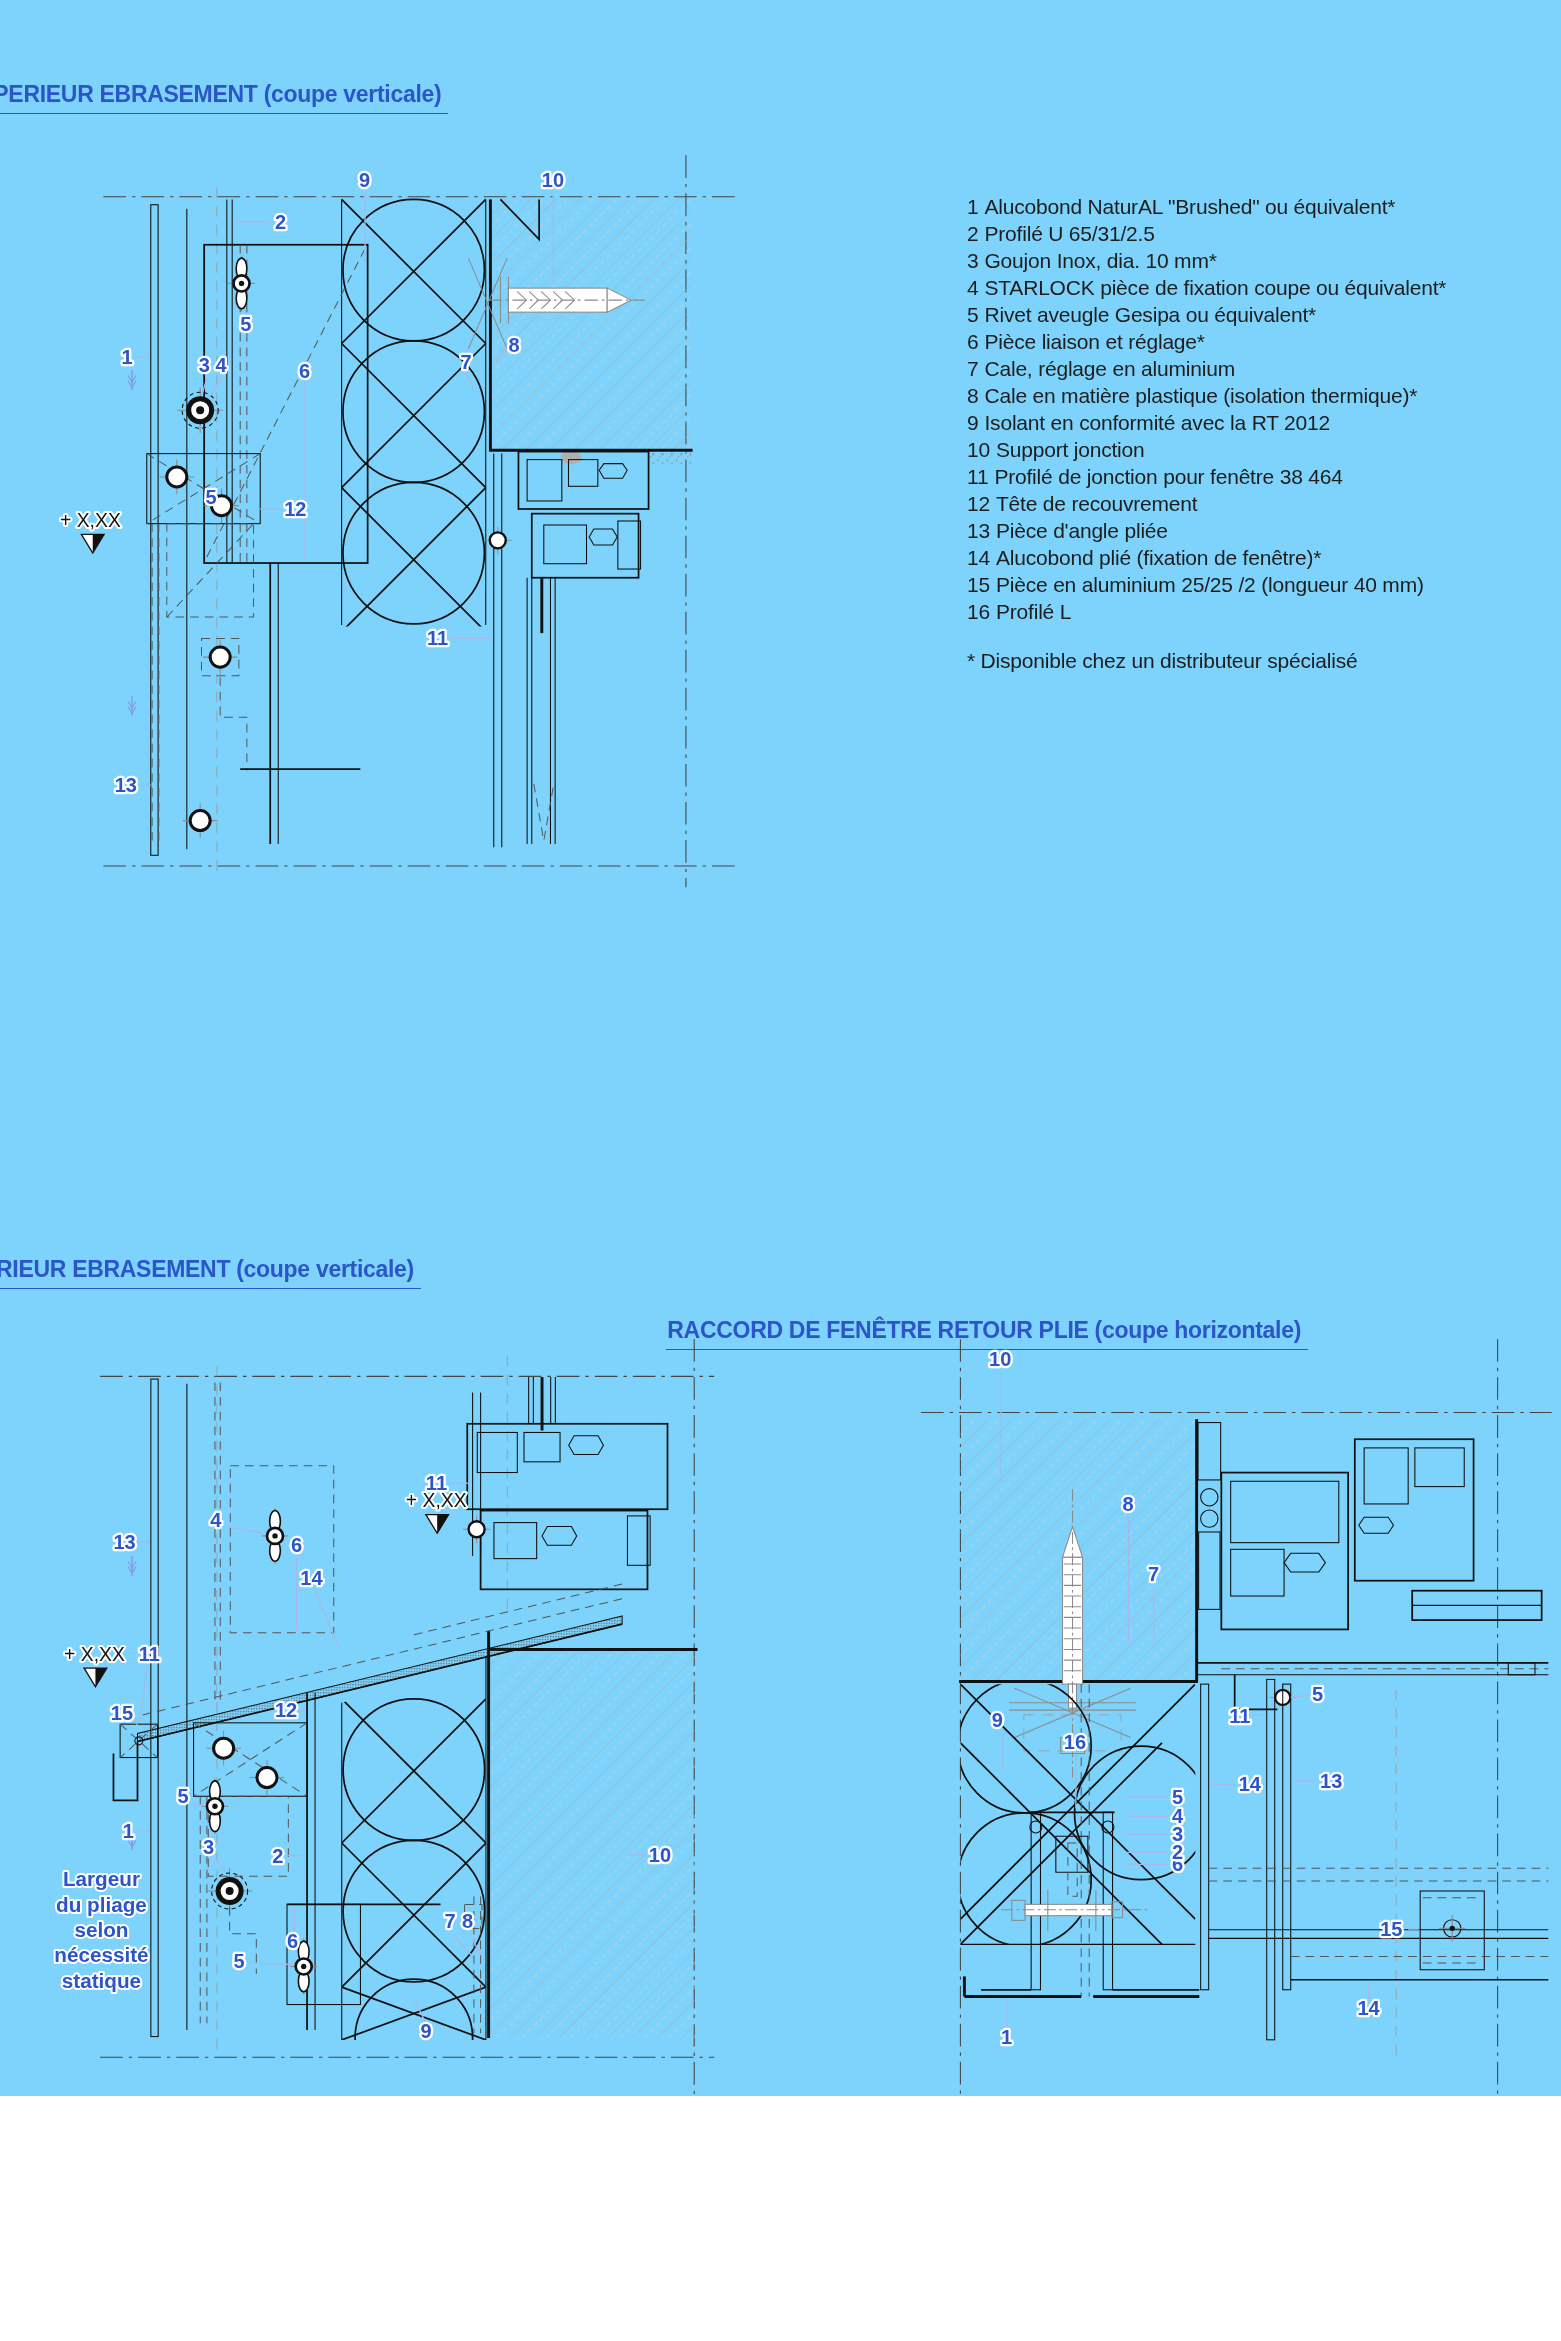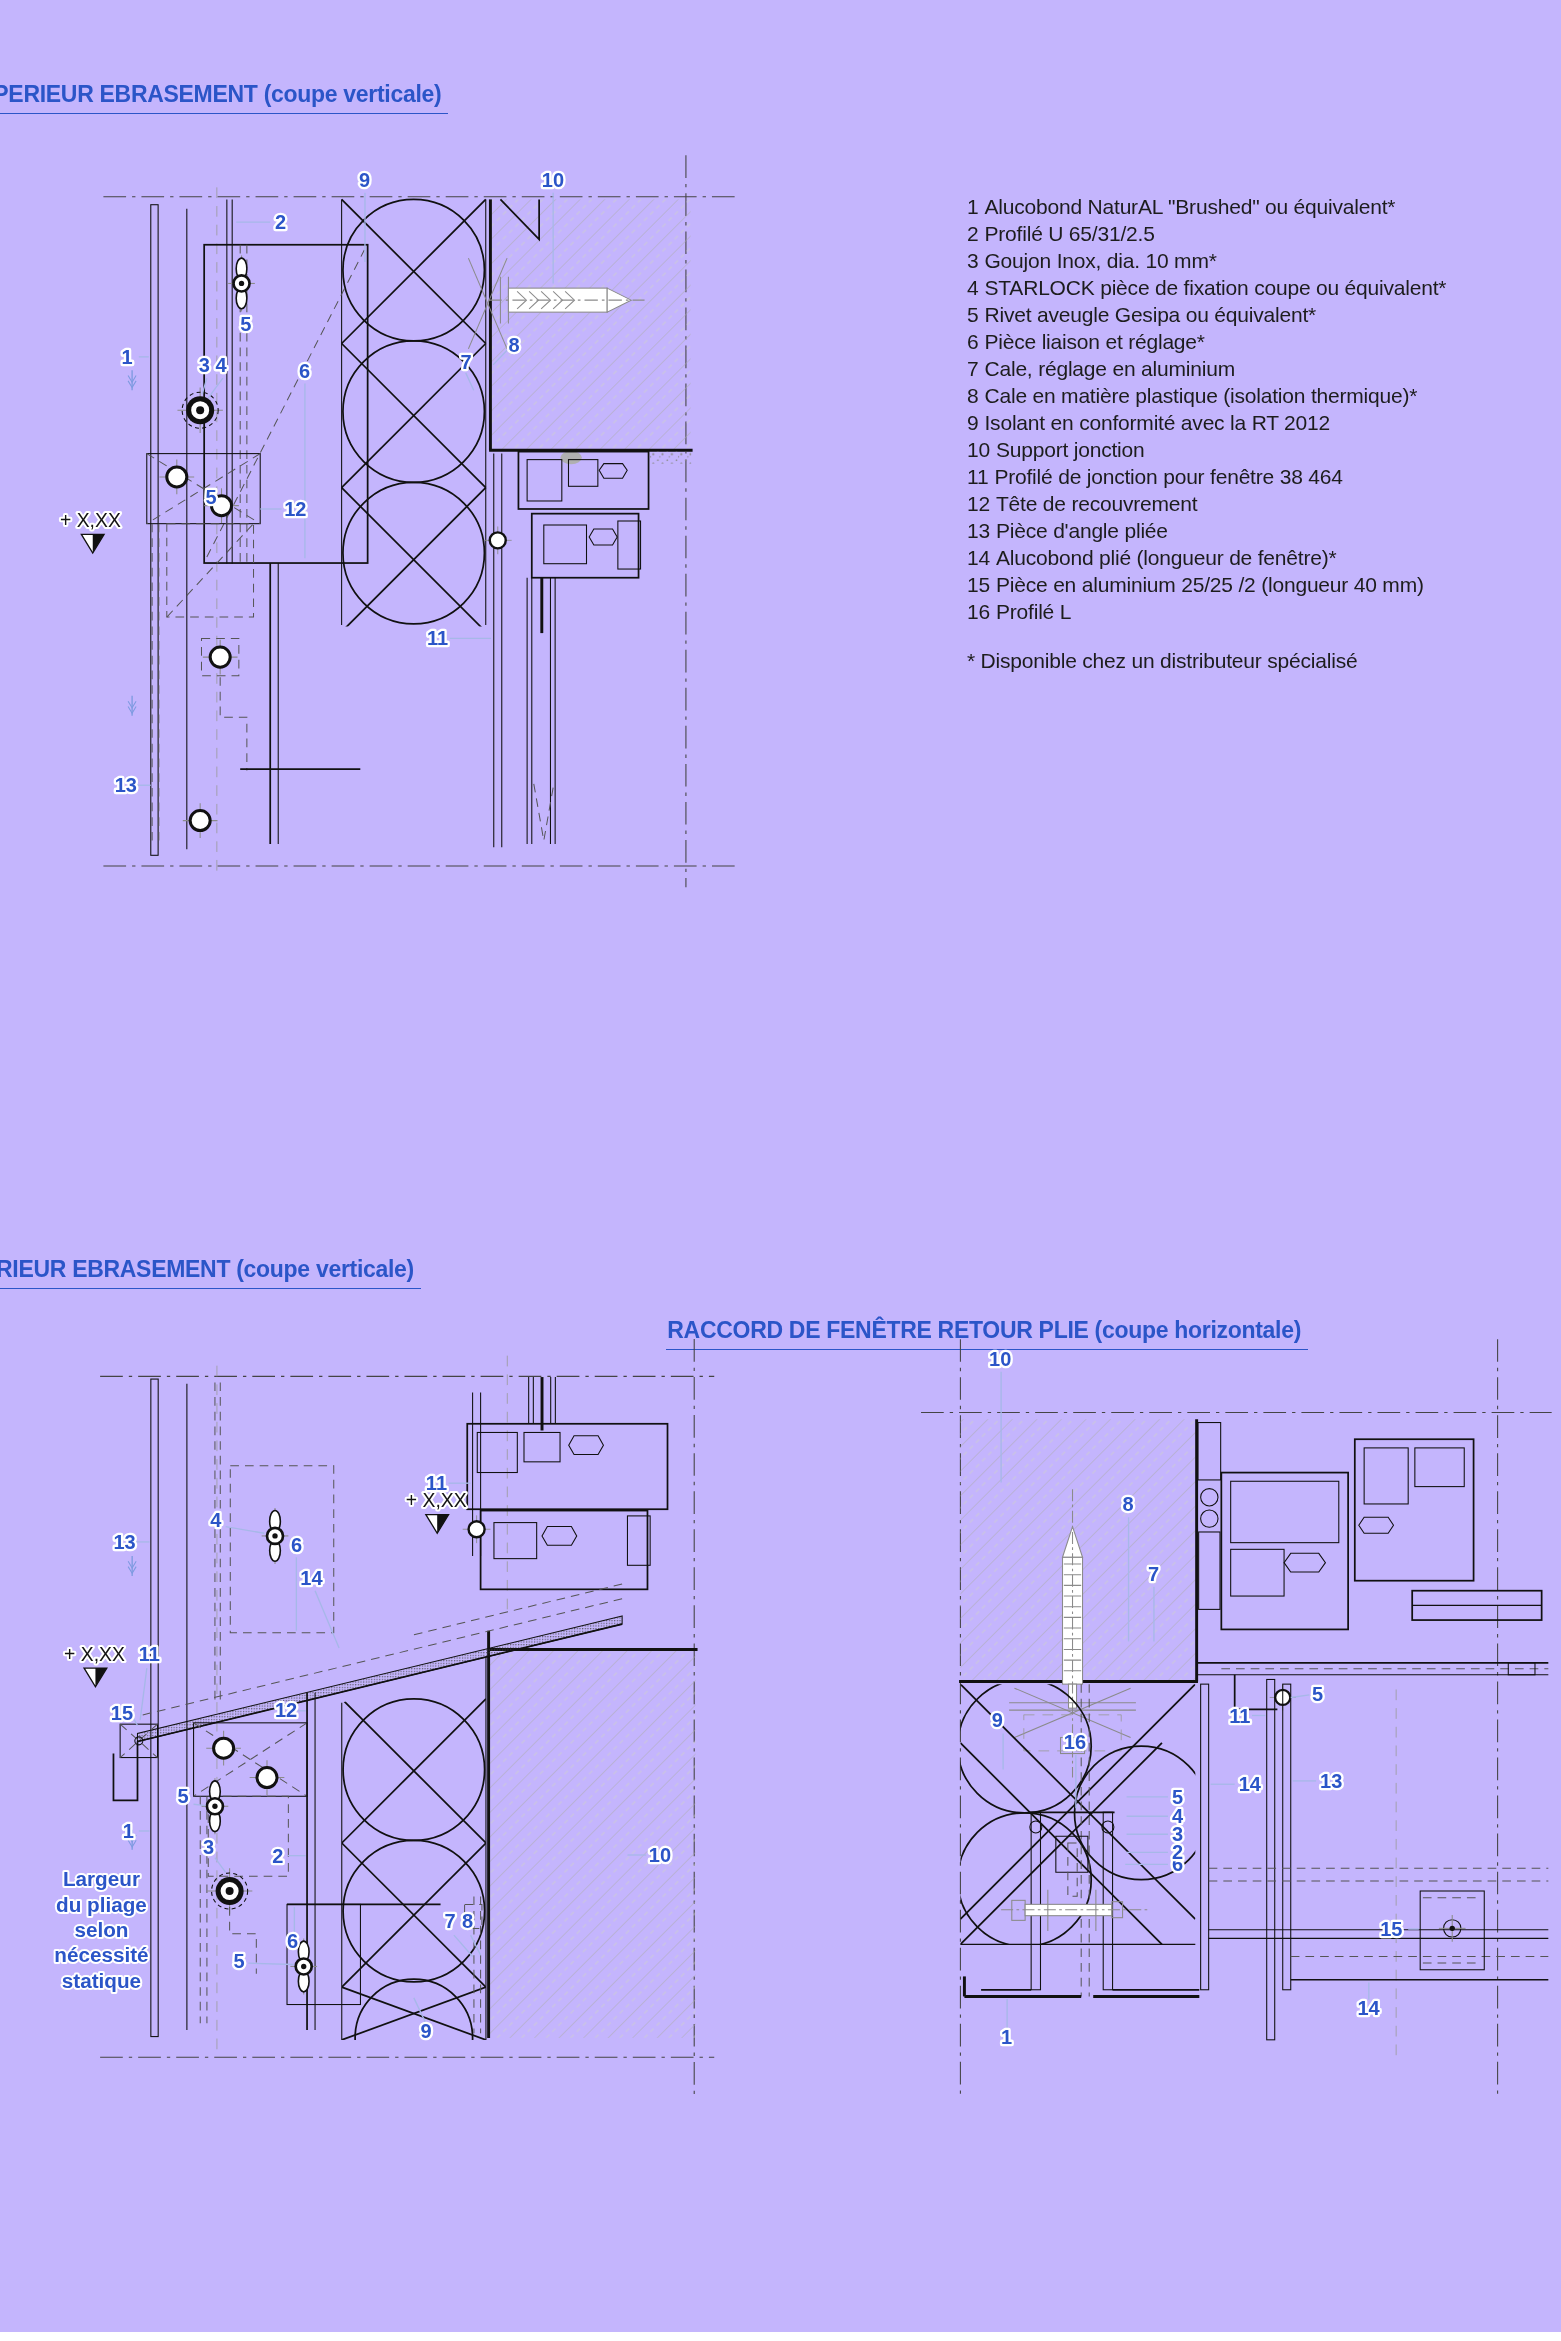--- a/index.html
+++ b/index.html
@@ -1,16 +1,16 @@
 <!DOCTYPE html>
 <html style="font-size:10.7px"><head>
 <meta charset="utf-8">
 <style>
   html,body{margin:0;padding:0;background:#fff;}
-  .sheet{position:relative;width:1562px;height:2332px;background:#c4b5fd;overflow:hidden;
+  .sheet{position:relative;width:1562px;height:2096px;background:#7dd3fc;overflow:hidden;
          font-family:"Liberation Sans",sans-serif;}
   .sec-title{position:absolute;color:#2b55c8;font-size:23px;font-weight:600;letter-spacing:-0.3px;
              white-space:nowrap;border-bottom:1.3px solid #2b55c8;padding:0 6.7px 4.7px 1.3px;width:fit-content;}
   .legend{position:absolute;left:967px;top:193px;color:#1d1d1d;font-size:21px;letter-spacing:-0.2px;}
   .lg-row{height:27px;line-height:27px;white-space:nowrap;}
   .lg-num{display:inline-block;}
   .lg-txt{margin-left:6px;}
   .lg-foot{margin-top:22px;height:27px;line-height:27px;white-space:nowrap;}
   svg.draw{position:absolute;}
   
@@ -100,21 +100,21 @@
     <div class="lg-row"><span class="lg-num">4</span><span class="lg-txt">STARLOCK pièce de fixation coupe ou équivalent*</span></div>
     <div class="lg-row"><span class="lg-num">5</span><span class="lg-txt">Rivet aveugle Gesipa ou équivalent*</span></div>
     <div class="lg-row"><span class="lg-num">6</span><span class="lg-txt">Pièce liaison et réglage*</span></div>
     <div class="lg-row"><span class="lg-num">7</span><span class="lg-txt">Cale, réglage en aluminium</span></div>
     <div class="lg-row"><span class="lg-num">8</span><span class="lg-txt">Cale en matière plastique (isolation thermique)*</span></div>
     <div class="lg-row"><span class="lg-num">9</span><span class="lg-txt">Isolant en conformité avec la RT 2012</span></div>
     <div class="lg-row"><span class="lg-num">10</span><span class="lg-txt">Support jonction</span></div>
     <div class="lg-row"><span class="lg-num">11</span><span class="lg-txt">Profilé de jonction pour fenêtre 38 464</span></div>
     <div class="lg-row"><span class="lg-num">12</span><span class="lg-txt">Tête de recouvrement</span></div>
     <div class="lg-row"><span class="lg-num">13</span><span class="lg-txt">Pièce d'angle pliée</span></div>
-    <div class="lg-row"><span class="lg-num">14</span><span class="lg-txt">Alucobond plié (longueur de fenêtre)*</span></div>
+    <div class="lg-row"><span class="lg-num">14</span><span class="lg-txt">Alucobond plié (fixation de fenêtre)*</span></div>
     <div class="lg-row"><span class="lg-num">15</span><span class="lg-txt">Pièce en aluminium 25/25 /2 (longueur 40 mm)</span></div>
     <div class="lg-row"><span class="lg-num">16</span><span class="lg-txt">Profilé L</span></div>
     <div class="lg-foot">* Disponible chez un distributeur spécialisé</div>
   </div>
 
   <svg class="draw" style="left:40px;top:150px" width="714" height="744" viewBox="0 0 1070 1115">
     <clipPath id="clip-ins1">
         <rect x="450" y="72" width="220" height="642"></rect>
       </clipPath>
 

